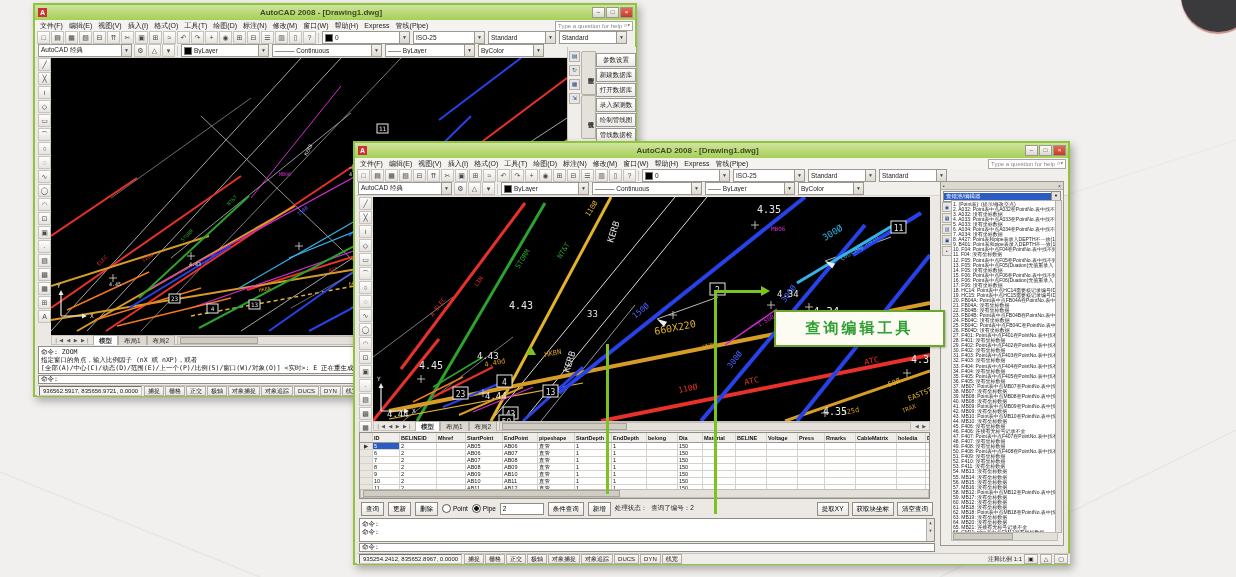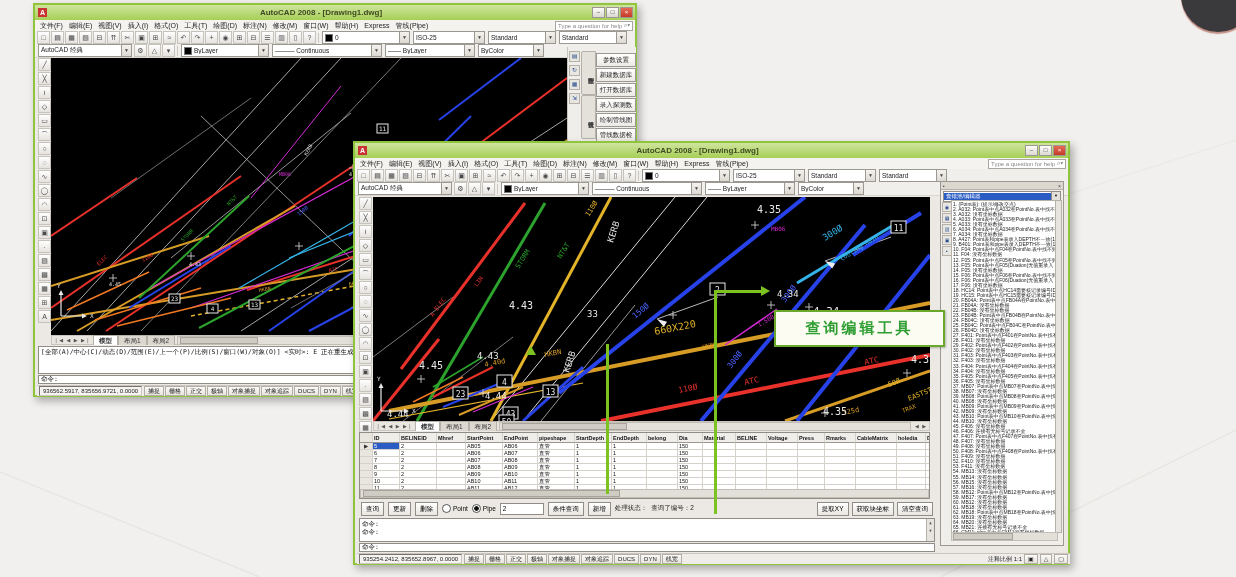--- a/index.html
+++ b/index.html
@@ -340,20 +340,22 @@
         <span class="ltab active">模型</span>
         <span class="ltab">布局1</span>
         <span class="ltab">布局2</span>
         <div class="hscroll">
           <div class="thumb" style="left: 2px; width: 30%;"></div>
         </div>
         <span class="tabnav">◀ ▶</span>
       </div>
     <div class="cmdbox" style="left:3px;top:341px;width:596px;height:28px;">
       <div id="back-cmd">
+          <div>命令: ZOOM</div>
+          <div>指定窗口的角点，输入比例因子 (nX 或 nXP)，或者</div>
           <div>[全部(A)/中心(C)/动态(D)/范围(E)/上一个(P)/比例(S)/窗口(W)/对象(O)] &lt;实时&gt;: E 正在重生成模型。</div>
         </div>
         <div class="sb">▲<br>▼</div>
     </div>
     <div class="cmdbox" style="left:3px;top:370px;width:596px;height:9px;padding:0 2px;line-height:7px;">
       <span>命令:</span>
     </div>
     <div class="statusbar" style="left:2px;top:380px;width:600px;height:11px;">
       <span class="coords">936562.5917, 835656.9721, 0.0000</span>
       <span class="bw-toggles" style="display:flex;gap:1px;">

